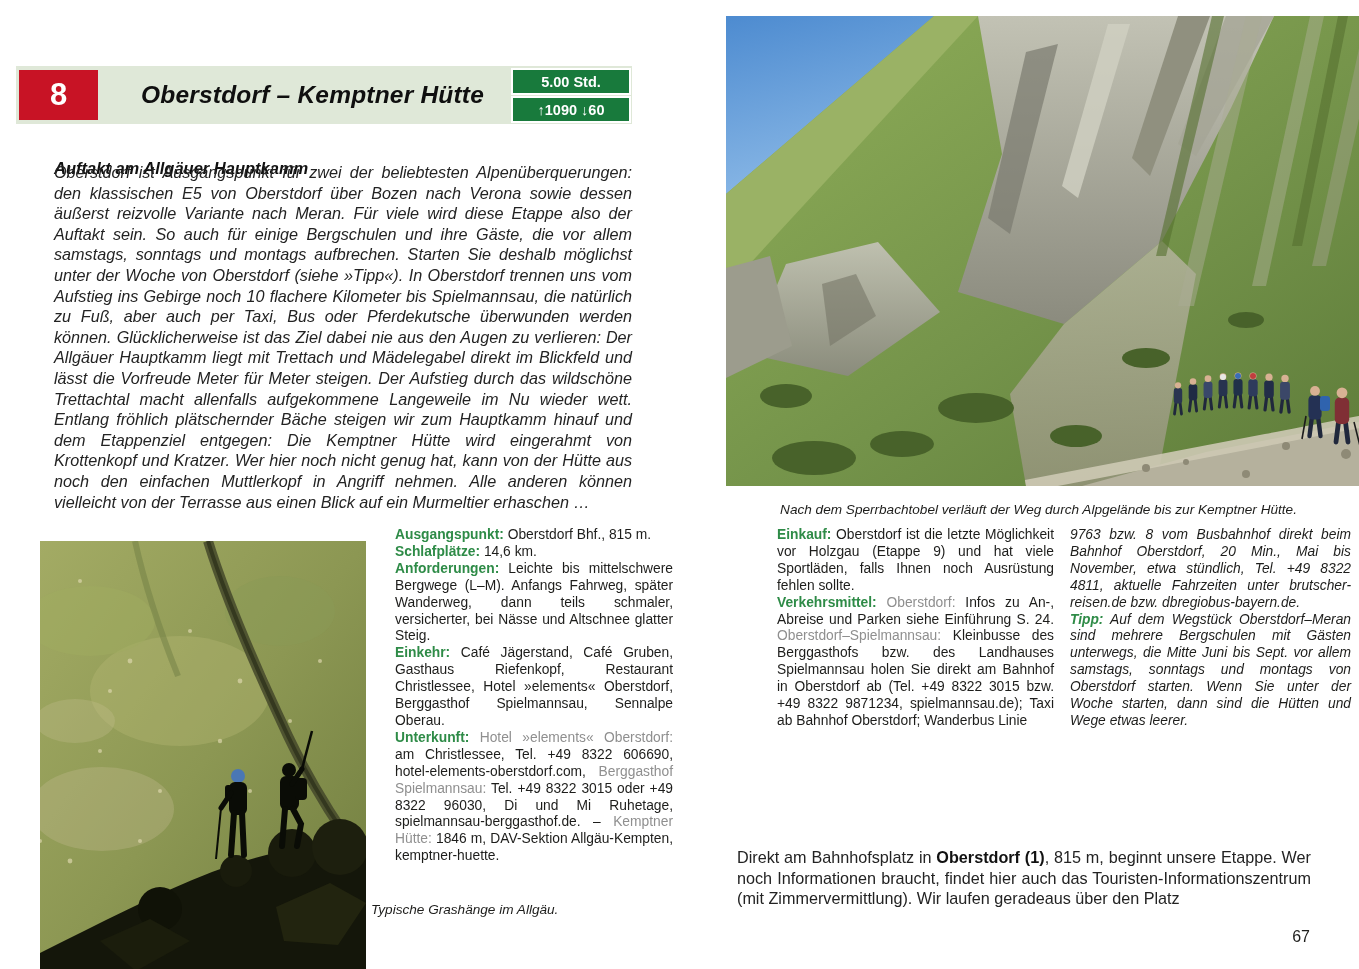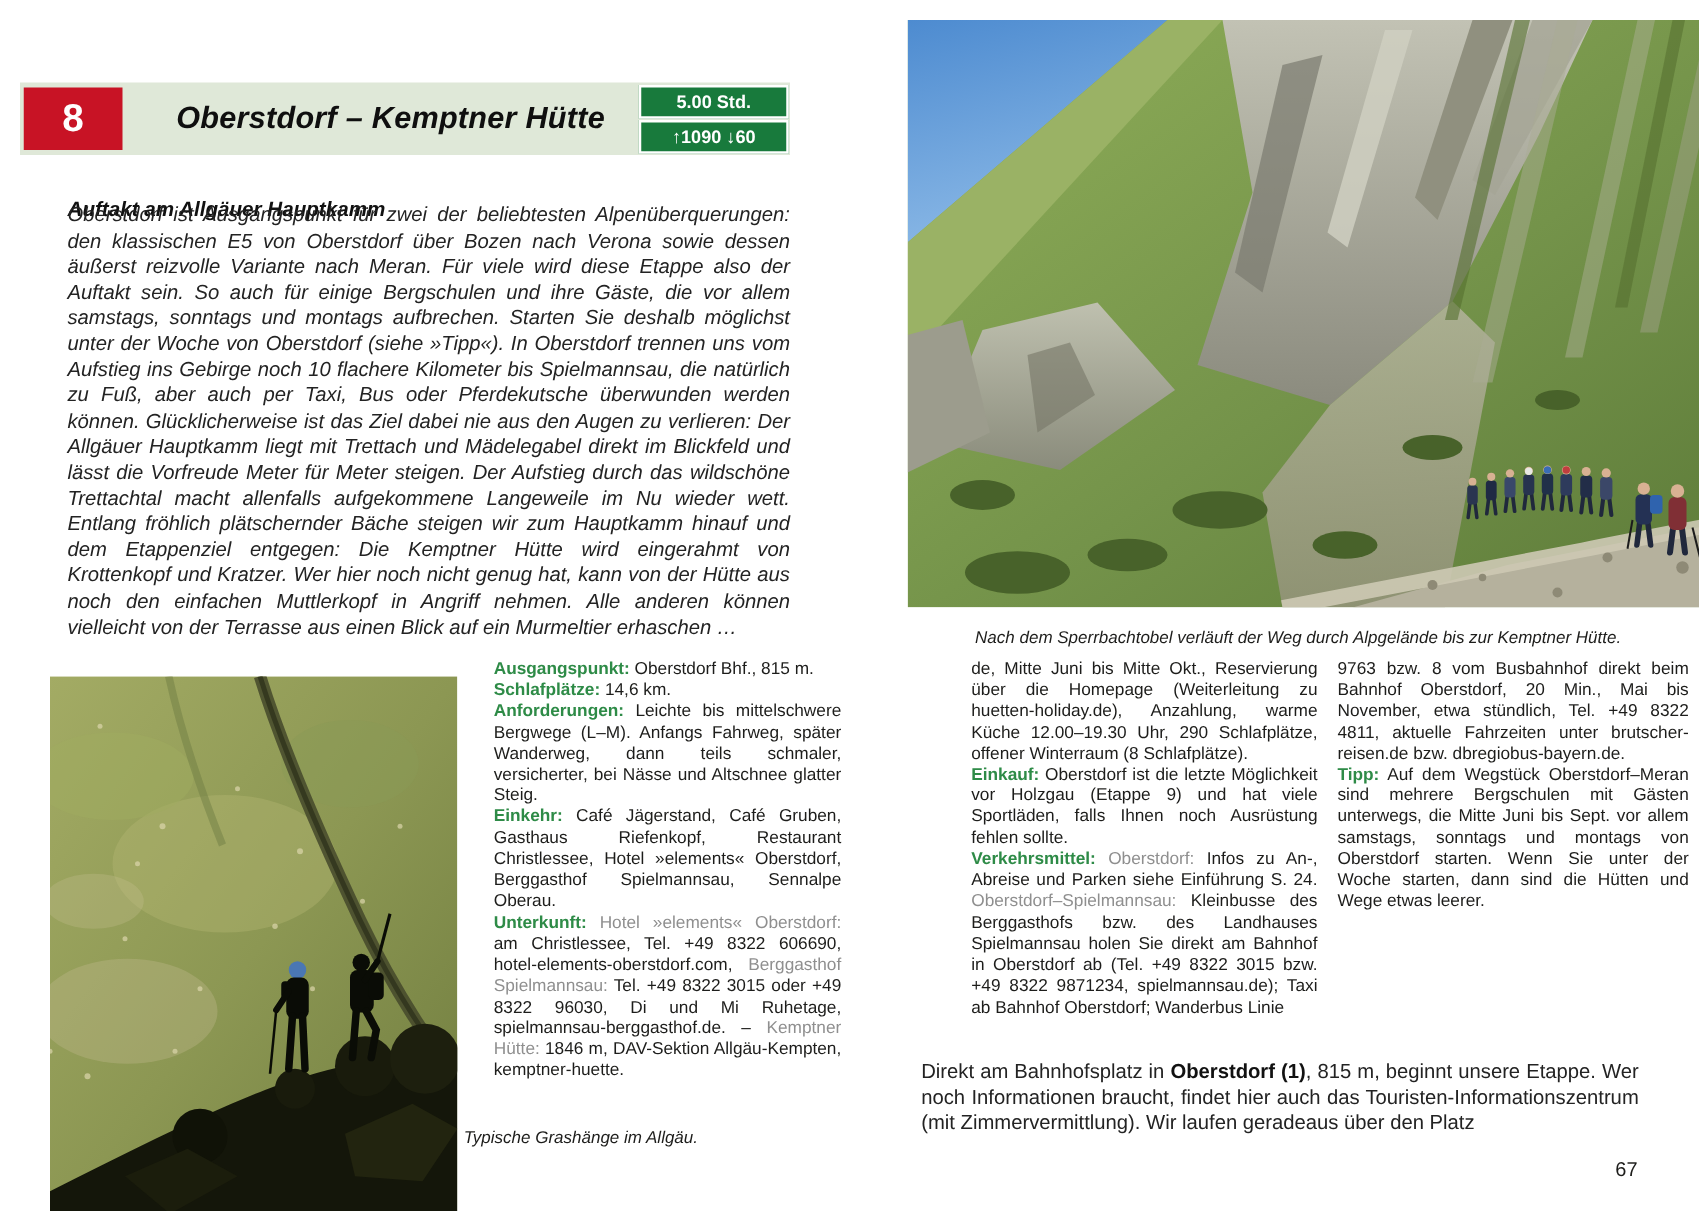--- a/index.html
+++ b/index.html
@@ -22,21 +22,21 @@
   
   .photo{overflow:hidden;}
   .photo svg{display:block;width:100%;height:100%;}
   .photo.main{left:686px;top:0;width:673px;height:470px;}
   .photo.side{left:0;top:525px;width:326px;height:444px;}
   
   .info{font-size:13.8px;line-height:16.9px;text-align:justify;color:#1d1d1b;margin-left:40px;}
   .info p{margin:0;}
   #col-left{left:355px;top:527px;width:278px;}
   #col-mid{left:737px;top:527px;width:277px;}
-  #col-right{left:1030px;top:527px;width:281px;}
+  #col-right{left:1030px;top:527px;width:281px;font-style:italic;}
   .run.green{color:#2e8b47;font-weight:bold;}
   .run.gray{color:#8f8f8f;font-weight:normal;}
   .run.bold{font-weight:bold;color:#111;}
   
   .caption{font-style:italic;font-size:13.6px;color:#1d1d1b;margin:16px;}
   .side-cap{left:355px;top:886px;width:278px;}
   .main-cap{left:686px;top:486px;width:673px;text-align:center;}
   
   .closing{left:737px;top:847px;width:574px;font-size:16.2px;line-height:20.7px;text-align:justify;margin:0;color:#232323;}
   .page-num{left:1230px;top:928px;width:80px;text-align:right;font-size:16px;color:#1d1d1b;}
@@ -215,21 +215,20 @@
 <div class="abs info" id="col-left">
   <p><span class="run green">Ausgangspunkt:</span><span class="run"> Oberstdorf Bhf., 815 m.</span></p>
   <p><span class="run green">Schlafplätze:</span><span class="run"> 14,6 km.</span></p>
   <p><span class="run green">Anforderungen:</span><span class="run"> Leichte bis mittelschwere Bergwege (L–M). Anfangs Fahrweg, später Wanderweg, dann teils schmaler, versicherter, bei Nässe und Altschnee glatter Steig.</span></p>
   <p><span class="run green">Einkehr:</span><span class="run"> Café Jägerstand, Café Gruben, Gasthaus Riefenkopf, Restaurant Christlessee, Hotel »elements« Oberstdorf, Berggasthof Spielmannsau, Sennalpe Oberau.</span></p>
   <p><span class="run green">Unterkunft:</span><span class="run gray"> Hotel »elements« Oberstdorf:</span><span class="run"> am Christlessee, Tel. +49 8322 606690, hotel-elements-oberstdorf.com, </span><span class="run gray">Berggasthof Spielmannsau:</span><span class="run"> Tel. +49 8322 3015 oder +49 8322 96030, Di und Mi Ruhetage, spielmannsau-berggasthof.de. – </span><span class="run gray">Kemptner Hütte:</span><span class="run"> 1846 m, DAV-Sektion Allgäu-Kempten, kemptner-huette.</span></p>
 </div>
 <p class="abs caption side-cap">Typische Grashänge im Allgäu.</p>
 
 <div class="abs info" id="col-mid">
-  <p><span class="run">de, Mitte Juni bis Mitte Okt., Reservierung über die Homepage (Weiterleitung zu huetten-holiday.de), Anzahlung, warme Küche 12.00–19.30 Uhr, 290 Schlafplätze, offener Winterraum (8 Schlafplätze).</span></p>
   <p><span class="run green">Einkauf:</span><span class="run"> Oberstdorf ist die letzte Möglichkeit vor Holzgau (Etappe 9) und hat viele Sportläden, falls Ihnen noch Ausrüstung fehlen sollte.</span></p>
   <p><span class="run green">Verkehrsmittel:</span><span class="run gray"> Oberstdorf:</span><span class="run"> Infos zu An-, Abreise und Parken siehe Einführung S. 24. </span><span class="run gray">Oberstdorf–Spielmannsau:</span><span class="run"> Kleinbusse des Berggasthofs bzw. des Landhauses Spielmannsau holen Sie direkt am Bahnhof in Oberstdorf ab (Tel. +49 8322 3015 bzw. +49 8322 9871234, spielmannsau.de); Taxi ab Bahnhof Oberstdorf; Wanderbus Linie</span></p>
 </div>
 
 <div class="abs info" id="col-right">
   <p><span class="run">9763 bzw. 8 vom Busbahnhof direkt beim Bahnhof Oberstdorf, 20 Min., Mai bis November, etwa stündlich, Tel. +49 8322 4811, aktuelle Fahrzeiten unter brutscher-reisen.de bzw. dbregiobus-bayern.de.</span></p>
   <p><span class="run green">Tipp:</span><span class="run"> Auf dem Wegstück Oberstdorf–Meran sind mehrere Bergschulen mit Gästen unterwegs, die Mitte Juni bis Sept. vor allem samstags, sonntags und montags von Oberstdorf starten. Wenn Sie unter der Woche starten, dann sind die Hütten und Wege etwas leerer.</span></p>
 </div>
 
 <p class="abs closing"><span class="run">Direkt am Bahnhofsplatz in </span><span class="run bold">Oberstdorf (1)</span><span class="run">, 815 m, beginnt unsere Etappe. Wer noch Informationen braucht, findet hier auch das Touristen-Informationszentrum (mit Zimmervermittlung). Wir laufen geradeaus über den Platz</span></p>

